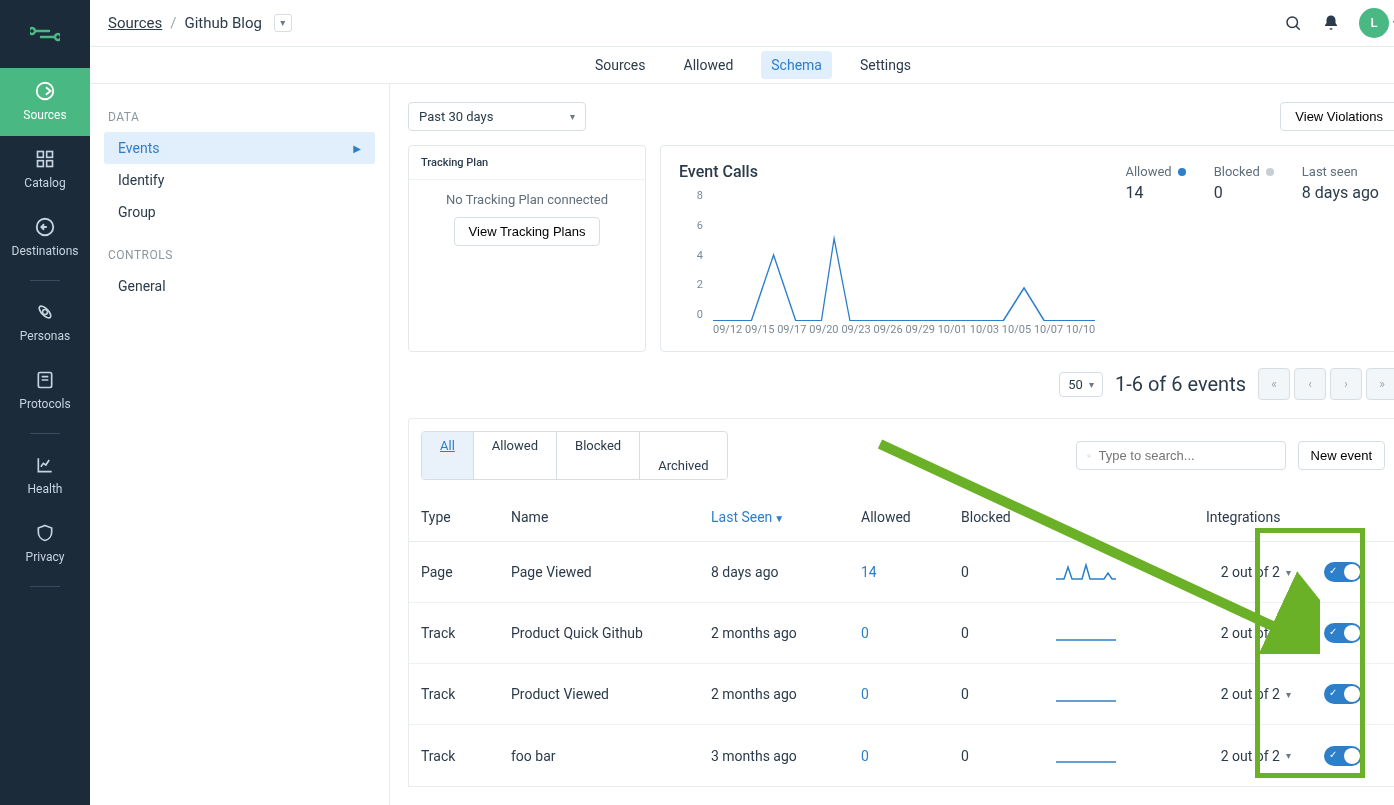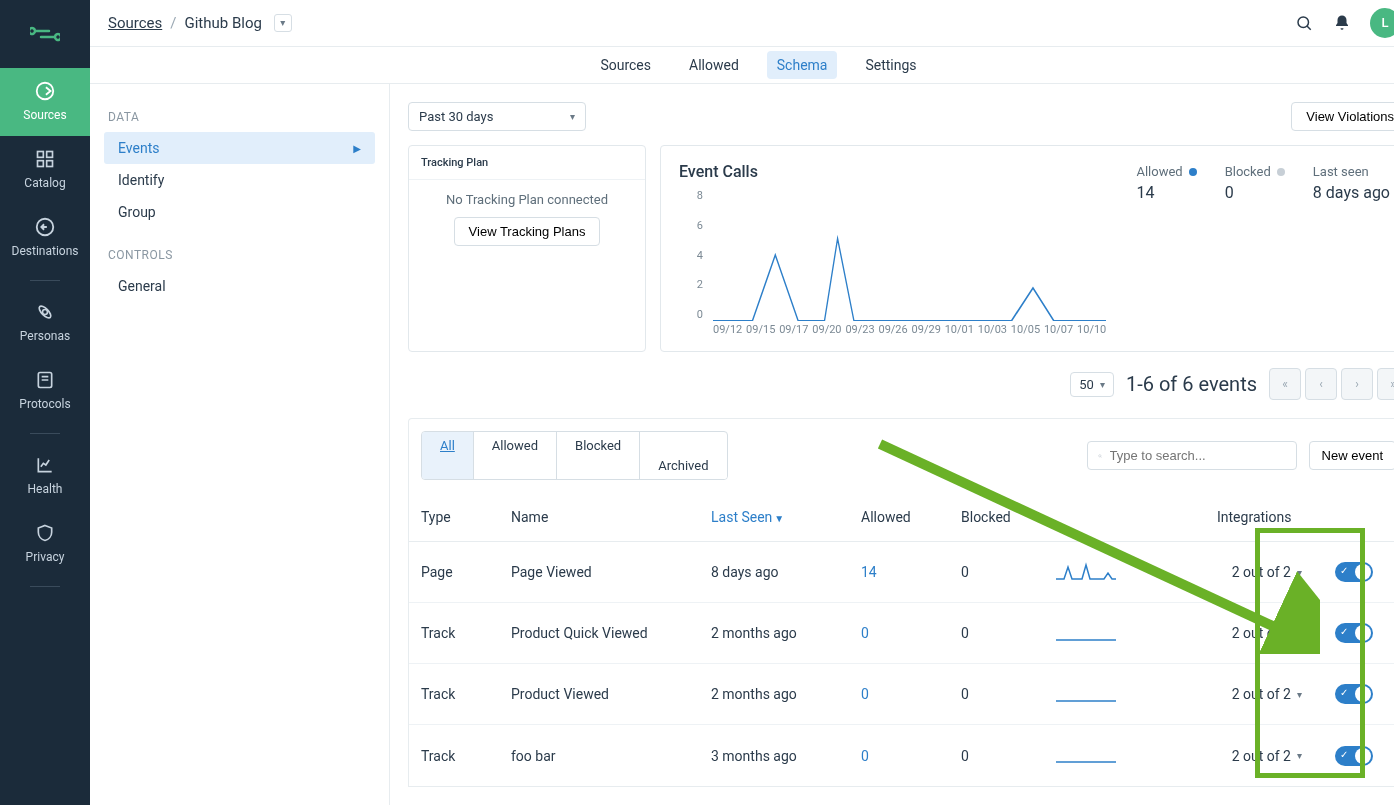--- a/index.html
+++ b/index.html
@@ -97,21 +97,21 @@
 .tbl-head, .tbl-row { display:flex; align-items:center; padding:0 12px; }
 .tbl-head { height:50px; border-bottom:1px solid #e7ecef; font-size:14px; color:#2b3b4b; }
 .tbl-row { height:61px; border-bottom:1px solid #eef2f5; font-size:14px; }
 .tbl-row:last-child { border-bottom:none; }
 .col-type { width:90px; }
 .col-name { width:200px; }
 .col-last { width:150px; }
 .col-allowed { width:100px; }
 .col-blocked { width:95px; }
 .col-spark { width:150px; }
-.col-integr { width:95px; display:flex; align-items:center; gap:6px; justify-content:flex-end; padding-right:10px;margin-left:11px; }
+.col-integr { width:95px; display:flex; align-items:center; gap:6px; justify-content:flex-end; padding-right:10px; }
 .col-toggle { width:84px; display:flex; justify-content:center; }
 .link-blue { color:#2d7fc9; cursor:pointer; }
 .sort-ind { color:#2d7fc9; font-size:10px; margin-left:2px; }
 
 .toggle { width:38px; height:20px; border-radius:10px; background:#2d7fc9; position:relative; cursor:pointer; }
 .toggle .knob { position:absolute; right:2px; top:2px; width:16px; height:16px; background:#fff; border-radius:50%; }
 .toggle .chk { position:absolute; left:5px; top:3px; color:#fff; font-size:10px; }
 
 
 .annotation-box { position:absolute; border:5px solid #6ab127; background:transparent; pointer-events:none; }
@@ -382,21 +382,21 @@
                 </div>
                 <div class="col-toggle">
                   <div class="toggle">
                     <span class="chk">✓</span>
                     <span class="knob"></span>
                   </div>
                 </div>
               </div>
               <div class="tbl-row">
                 <div class="col-type">Track</div>
-                <div class="col-name">Product Quick Viewed</div>
+                <div class="col-name">Product Quick Github</div>
                 <div class="col-last">2 months ago</div>
                 <div class="col-allowed link-blue">0</div>
                 <div class="col-blocked">0</div>
                 <div class="col-spark"><svg width="60" height="20">
                     <line x1="0" y1="18" x2="60" y2="18" stroke="#2d7fc9" stroke-width="1.5"></line>
                   </svg></div>
                 <div class="col-integr">
                   <span>2 out of 2</span>
                   <span style="font-size:10px;color:#6b7a87;">▾</span>
                 </div>

